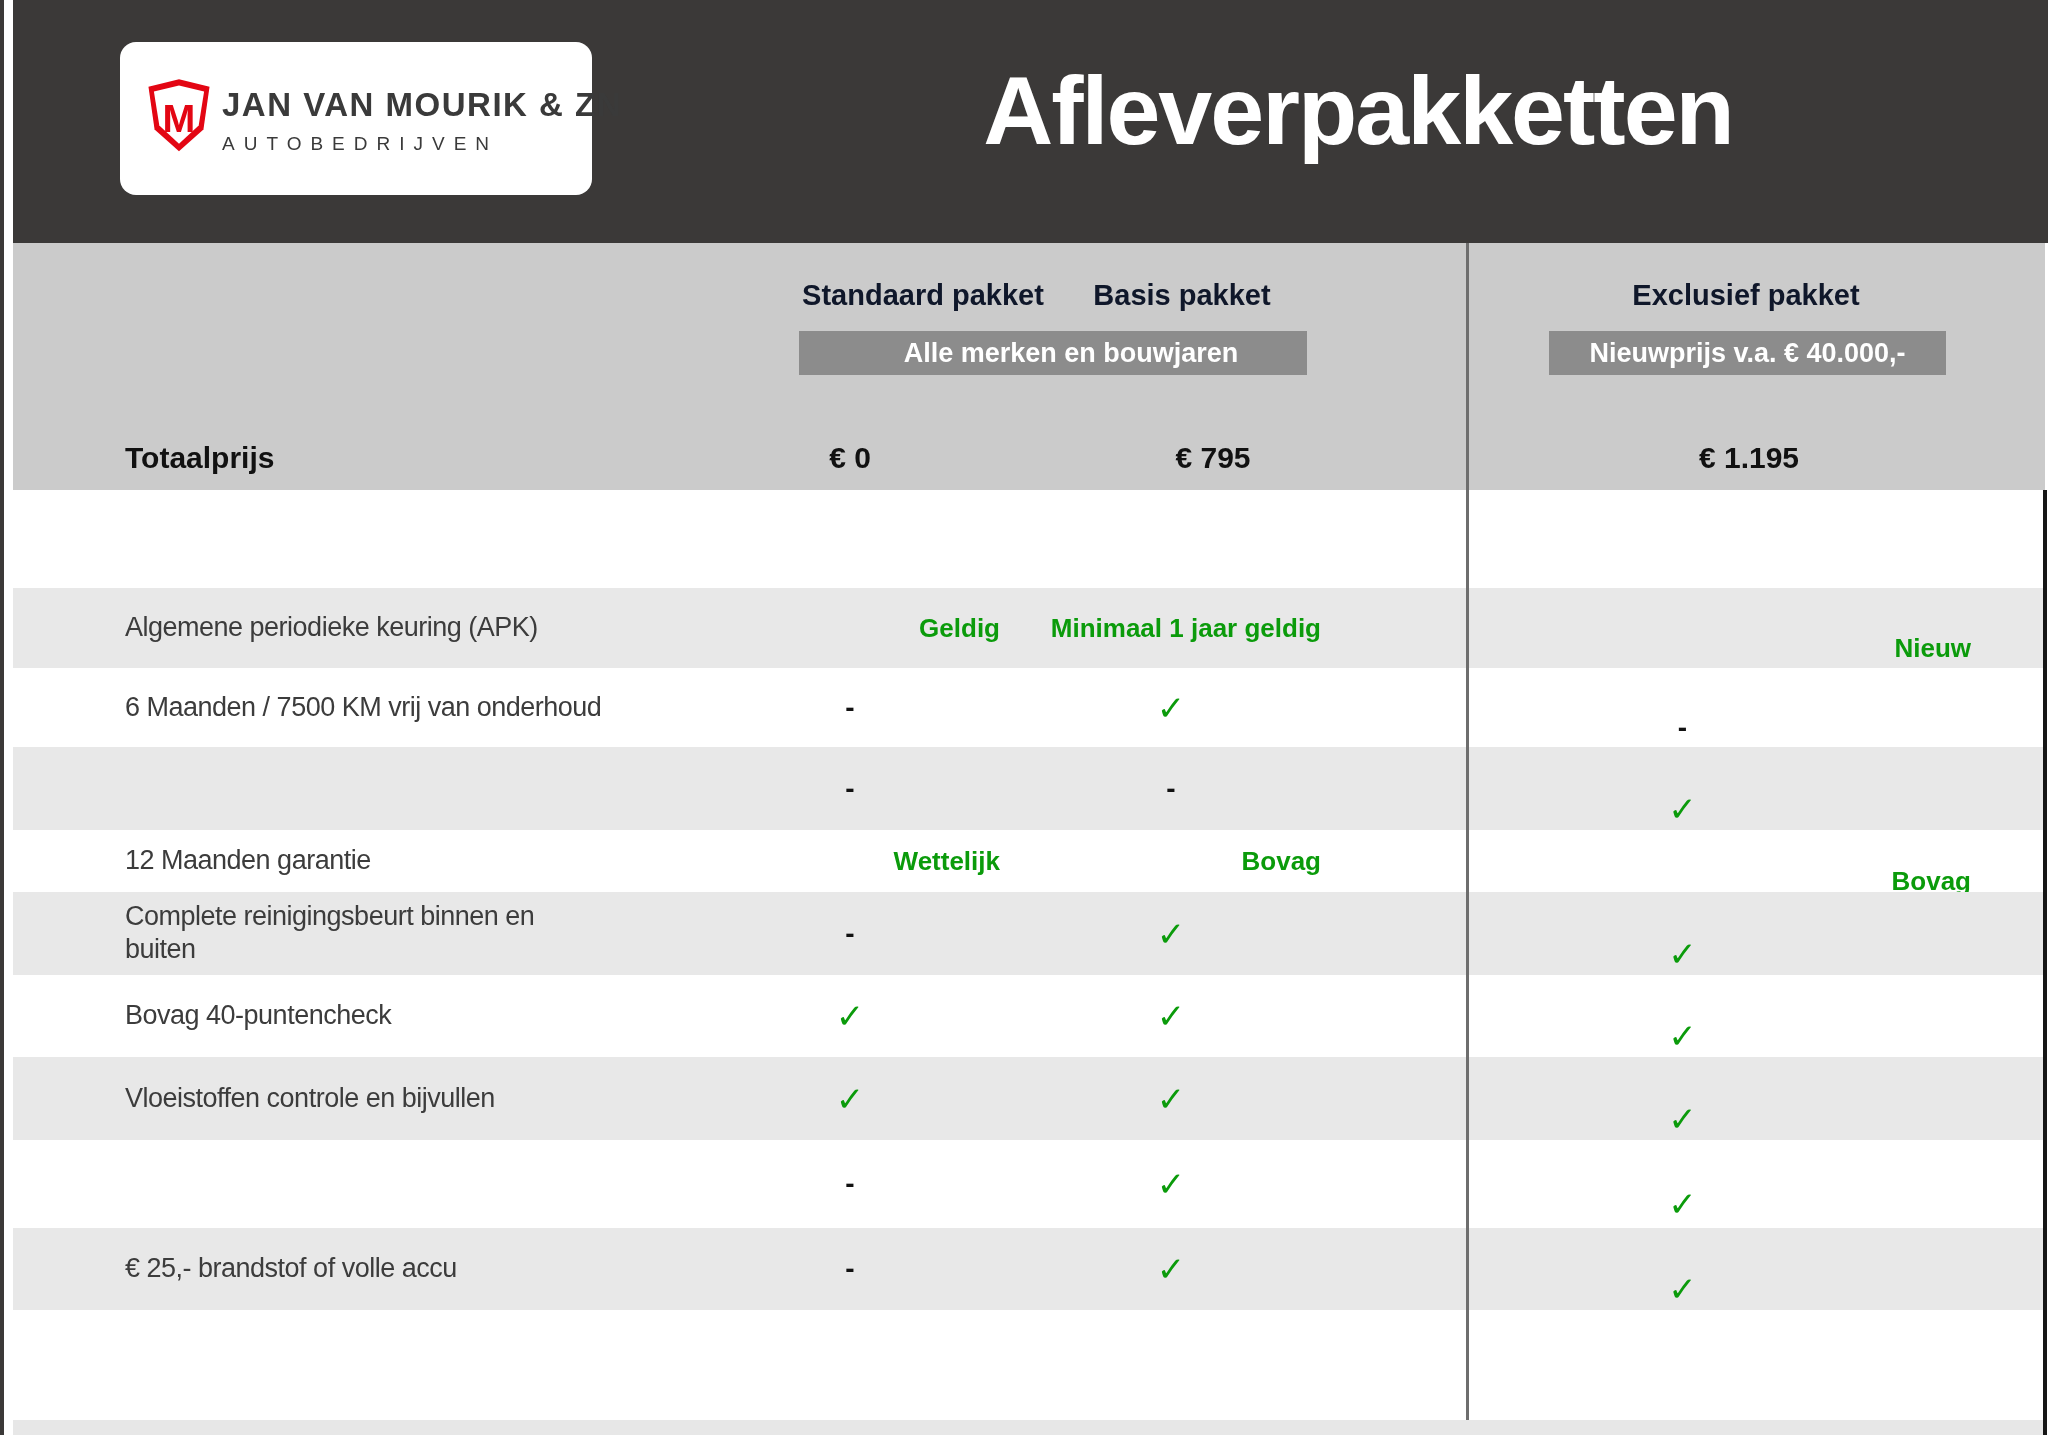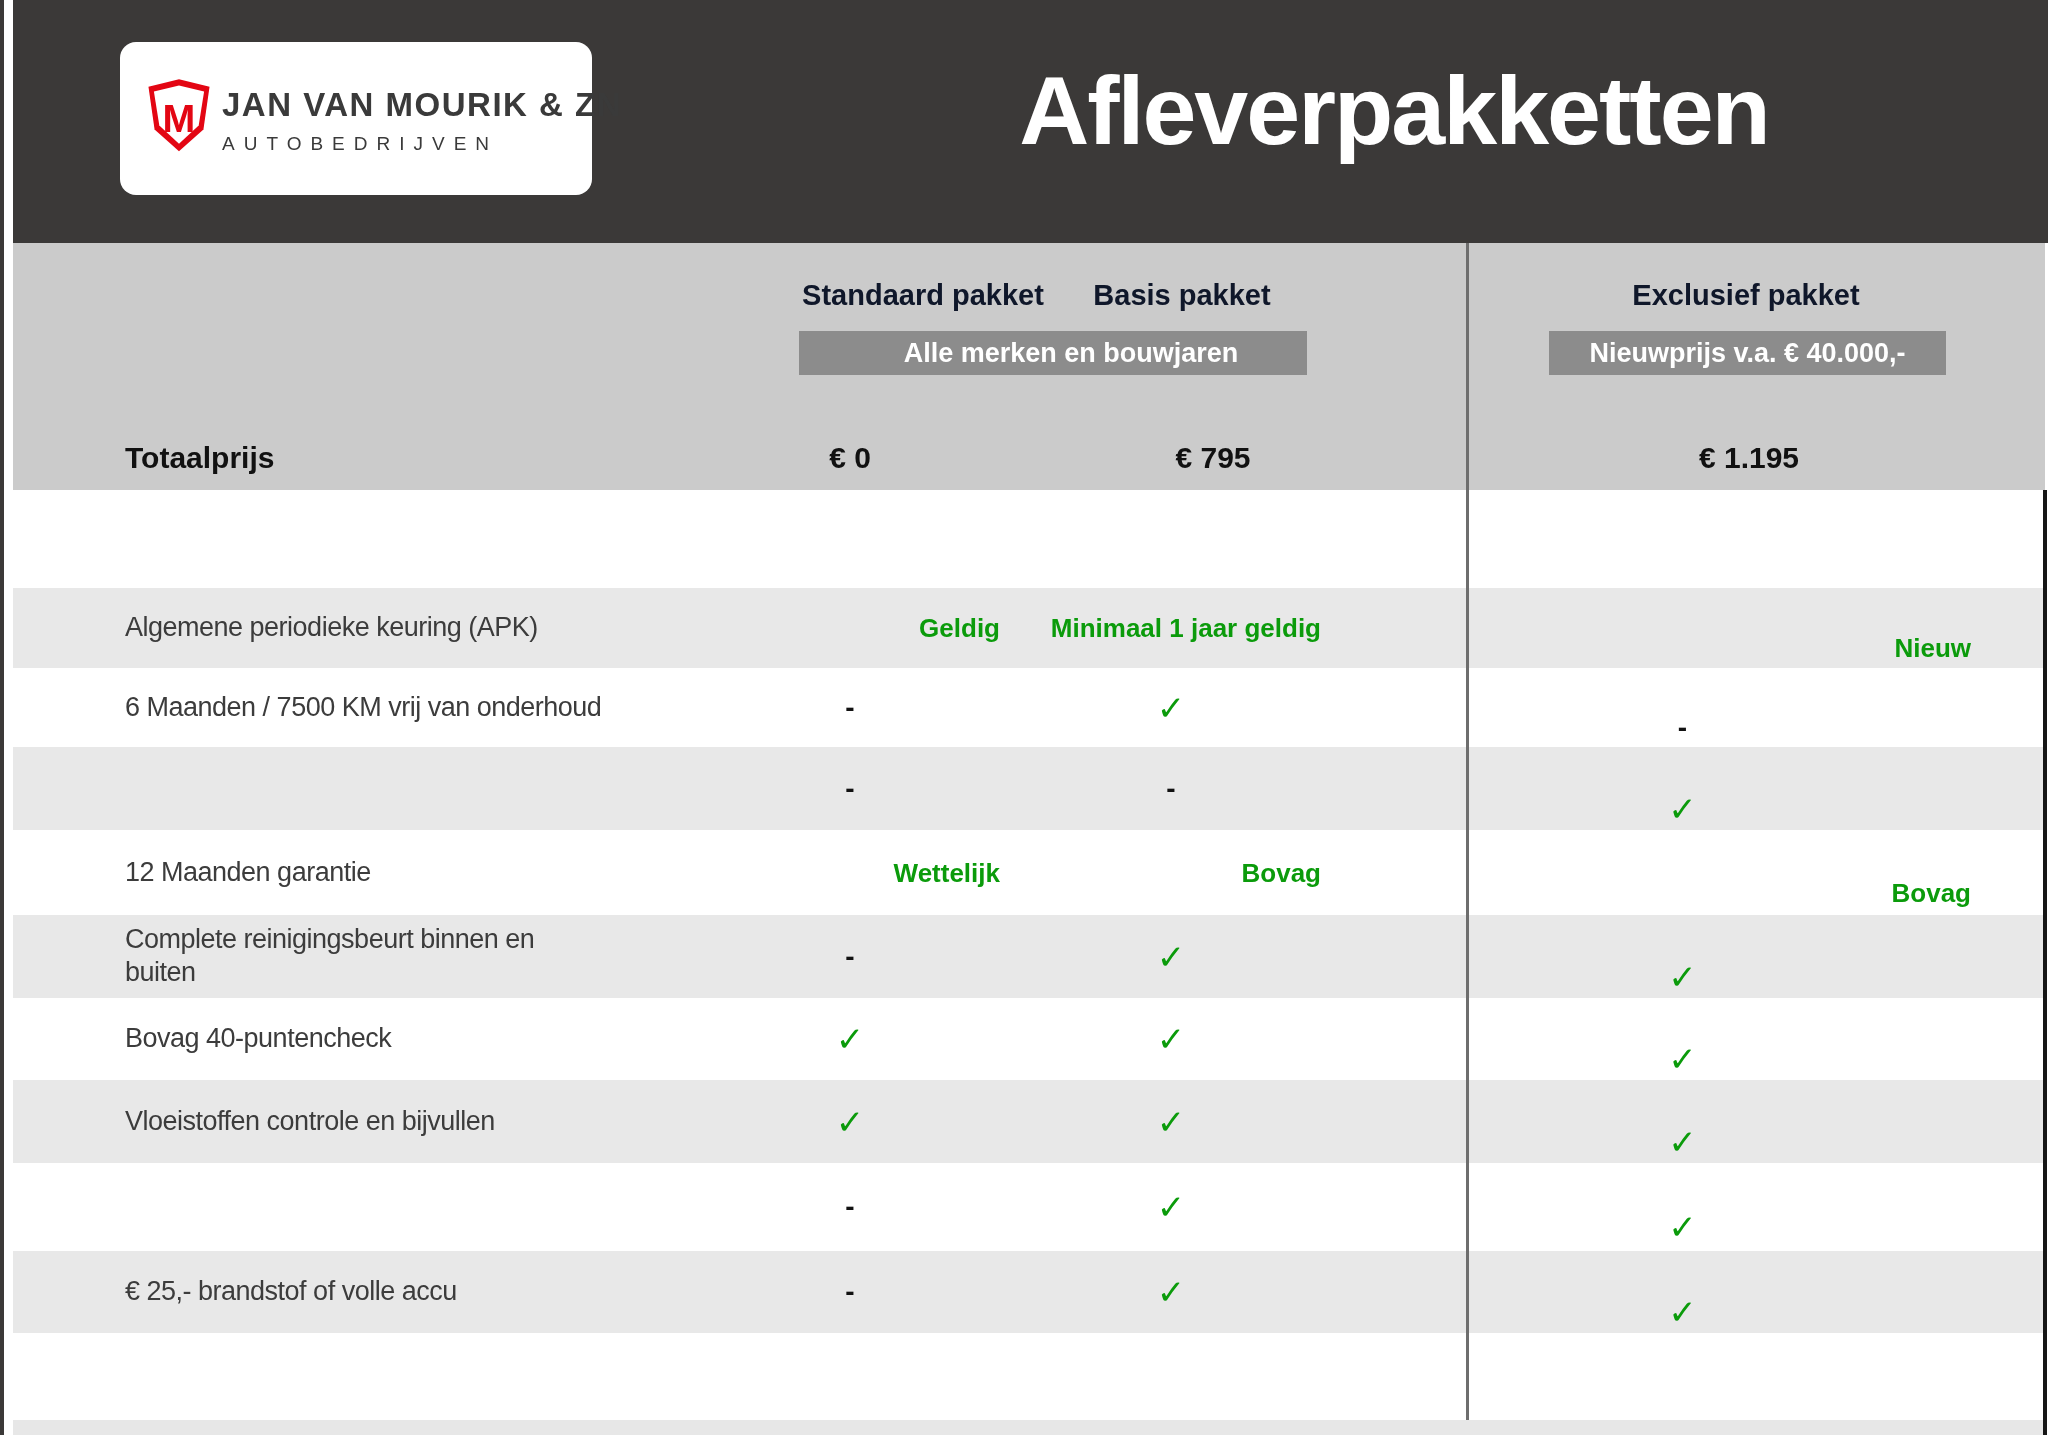--- a/index.html
+++ b/index.html
@@ -11,21 +11,21 @@
   .right-edge{position:absolute;left:2043px;top:490px;width:4px;height:945px;background:#161616;}
   .bottom-strip{position:absolute;left:13px;top:1420px;width:2030px;height:15px;background:#e7e7e7;}
 
   
   .top-header{position:absolute;left:13px;top:0;width:2035px;height:243px;background:#3b3938;}
   .logo-card{position:absolute;left:107px;top:42px;width:472px;height:153px;background:#ffffff;border-radius:16px;}
   .logo-shield{position:absolute;left:25px;top:36px;width:68px;height:76px;}
   .brand-text{position:absolute;left:102px;top:44px;}
   .brand-name{font-size:33px;font-weight:700;color:#3a3a3a;letter-spacing:1.5px;white-space:nowrap;}
   .brand-sub{margin-top:9px;font-size:19px;font-weight:400;color:#3a3a3a;letter-spacing:9px;white-space:nowrap;}
-  .page-title{position:absolute;left:976px;top:58px;width:810px;text-align:center;
+  .page-title{position:absolute;left:940px;top:58px;width:810px;text-align:center;
               font-size:97px;font-weight:800;color:#ffffff;letter-spacing:-2px;line-height:1.1;}
 
   
   .gray-band{position:absolute;left:13px;top:243px;width:2032px;height:247px;background:#cbcbcb;}
   .col-head{position:absolute;top:36px;width:340px;text-align:center;font-size:29px;font-weight:700;color:#0f172a;}
   .col-head.h1{left:740px;}
   .col-head.h2{left:999px;}
   .col-head.h3{left:1563px;}
   .badge{position:absolute;top:88px;height:44px;background:#8c8c8c;color:#ffffff;
          font-size:27px;font-weight:700;text-align:center;line-height:44px;}
@@ -36,21 +36,21 @@
   .totaal-val.v1{left:687px;}
   .totaal-val.v2{left:1050px;}
   .totaal-val.v3{left:1586px;}
 
   
   .rows{position:absolute;left:13px;top:588px;width:2032px;}
   .row{position:relative;height:83px;}
   .row.shade{background:#e8e8e8;}
   .row.r1{height:80px;}
   .row.r2{height:79px;}
-  .row.r4{height:85px;}
+  .row.r4{height:62px;}
   .row.r6{height:82px;}
   .row.r8{height:88px;}
   .row.r9{height:82px;}
   .row-label{position:absolute;left:112px;top:50%;transform:translateY(-50%);
              max-width:480px;font-size:27px;font-weight:400;color:#3c3c3c;
              letter-spacing:-0.5px;line-height:1.25;}
   .cell{position:absolute;top:50%;transform:translateY(-50%);width:300px;text-align:center;}
   .cell.c1{left:687px;}
   .cell.c2{left:1008px;}
   .cell.c3{left:1381px;width:577px;margin-top:20px;}

